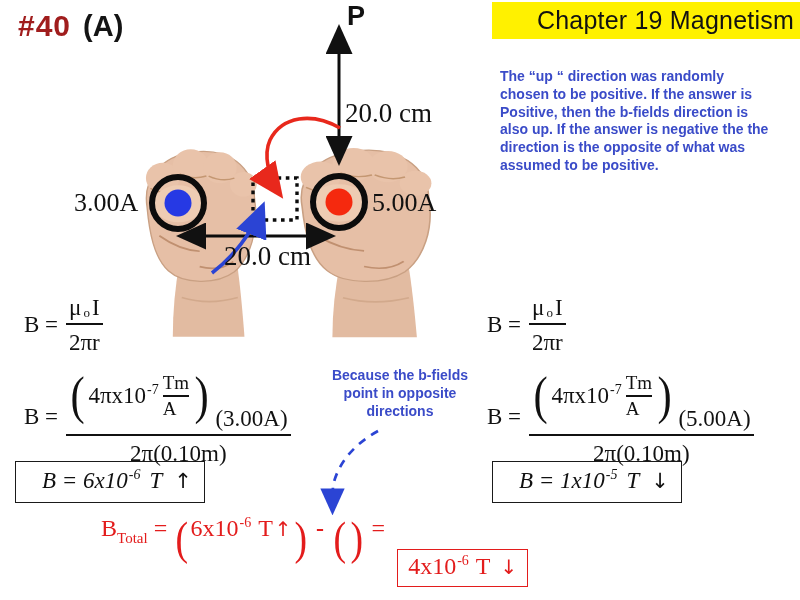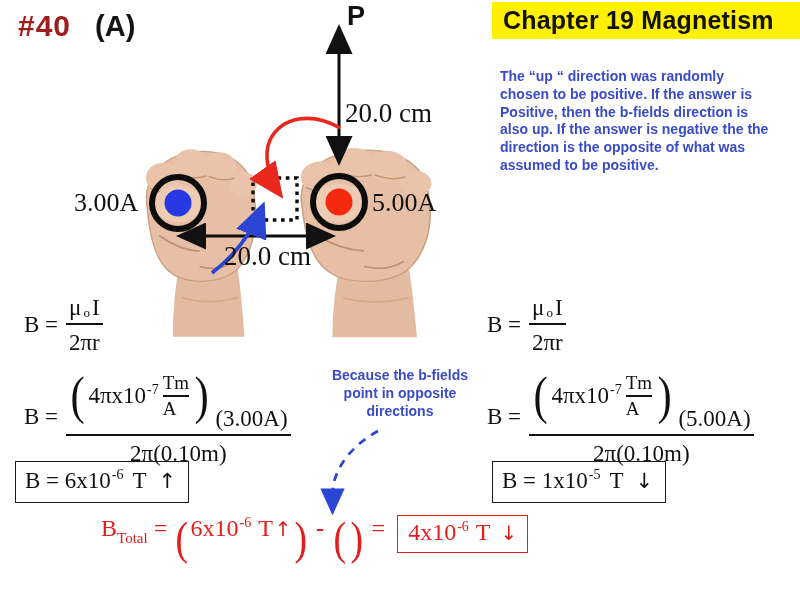--- a/index.html
+++ b/index.html
@@ -4,27 +4,27 @@
 <style>
   html,body{margin:0;padding:0;}
   body{
     width:800px;height:600px;position:relative;background:#ffffff;
     font-family:"Liberation Sans","DejaVu Sans",sans-serif;overflow:hidden;
   }
   .serif{font-family:"Liberation Serif","DejaVu Serif",serif;}
   .abs{position:absolute;}
 
   
-  .hdr{left:18px;top:9px;display:flex;gap:24px;align-items:flex-end;}
+  .hdr{left:18px;top:9px;display:flex;gap:12px;align-items:flex-end;}
   .prob-num{font-size:30px;font-weight:700;color:#A01D1D;letter-spacing:1px;}
   .part-lbl{font-size:29px;font-weight:600;color:#141414;}
 
   .banner{left:492px;top:2px;width:308px;height:37px;background:#FFF100;
     display:flex;align-items:center;box-sizing:border-box;padding-left:11px;}
-  .banner-title{font-size:25px;font-weight:700;color:#121212;letter-spacing:.2px;}
+  .banner-title{font-size:25px;font-weight:400;color:#121212;letter-spacing:.2px;margin-left:34px;}
 
   .note-right{left:500px;top:68px;width:292px;font-size:14px;line-height:17.8px;
     font-weight:600;color:#3A4BC8;white-space:pre-line;}
 
   
   .p-lbl{left:347px;top:1px;font-size:27px;font-weight:700;color:#111;}
   .dist-v{left:345px;top:98px;font-size:27px;color:#111;}
   .dist-h{left:224px;top:241px;font-size:27px;color:#111;}
   .cur-left{left:74px;top:188px;font-size:26px;color:#111;}
   .cur-right{left:372px;top:188px;font-size:26px;color:#111;}
@@ -44,35 +44,35 @@
   .sup{font-size:14px;position:relative;top:-9px;margin-left:1px;}
   .bigfrac-wrap{align-items:flex-start;}
   .bigfrac-wrap .lhs{margin-top:44px;}
   .numrow{display:flex;align-items:center;gap:2px;padding:0 3px;}
   .bigparen{font-size:52px;font-weight:300;line-height:56px;transform:scaleX(.82);}
   .minifrac{display:inline-flex;flex-direction:column;align-items:flex-start;font-size:19px;margin:0 2px;}
   .minifrac .bar{height:1.4px;background:#111;align-self:stretch;margin:1px 0;}
   .cur-term{margin-left:3px;margin-top:46px;}
   .den{padding-top:3px;}
 
-  .result-box{border:1.7px solid #1a1a1a;padding:6px 12px 8px 9px;font-size:23px;
-    color:#111;z-index:2;white-space:nowrap;}
+  .result-box{border:1.7px solid #1a1a1a;padding:6px 12px 8px 26px;font-size:23px;
+    color:#111;z-index:2;white-space:nowrap;font-style:italic;}
   .unit{margin-left:9px;}
   .arrow{font-family:"DejaVu Sans",sans-serif;font-size:21px;margin-left:12px;}
 
   
   .total-eq{left:101px;top:515px;display:flex;align-items:flex-start;color:#E31C1C;
     font-size:24px;z-index:2;white-space:nowrap;}
   .total-eq .bigparen{font-size:46px;line-height:48px;margin:0 1px;}
   .sub-total{font-size:15px;position:relative;top:7px;}
   .t-eq{margin:0 6px;}
   .t-minus{margin:0 7px;font-weight:600;}
   .t-unit{margin-left:7px;}
   .t-arrow{font-family:"DejaVu Sans",sans-serif;font-size:20px;margin-left:2px;}
-  .total-box{border:1.6px solid #E31C1C;padding:3px 10px 6px 10px;margin-left:6px;display:inline-block;}
+  .total-box{border:1.6px solid #E31C1C;padding:3px 10px 6px 10px;margin-left:6px;display:inline-block;margin-top:34px;}
 </style>
 </head>
 <body>
 
 <svg class="overlay" width="800" height="600" viewBox="0 0 800 600">
   <defs>
     <marker id="mb" markerWidth="10" markerHeight="9" refX="8" refY="4.5" orient="auto-start-reverse">
       <path d="M0,0 L10,4.5 L0,9 z" fill="#111"></path>
     </marker>
     <marker id="mr" markerWidth="10" markerHeight="9" refX="8" refY="4.5" orient="auto">

